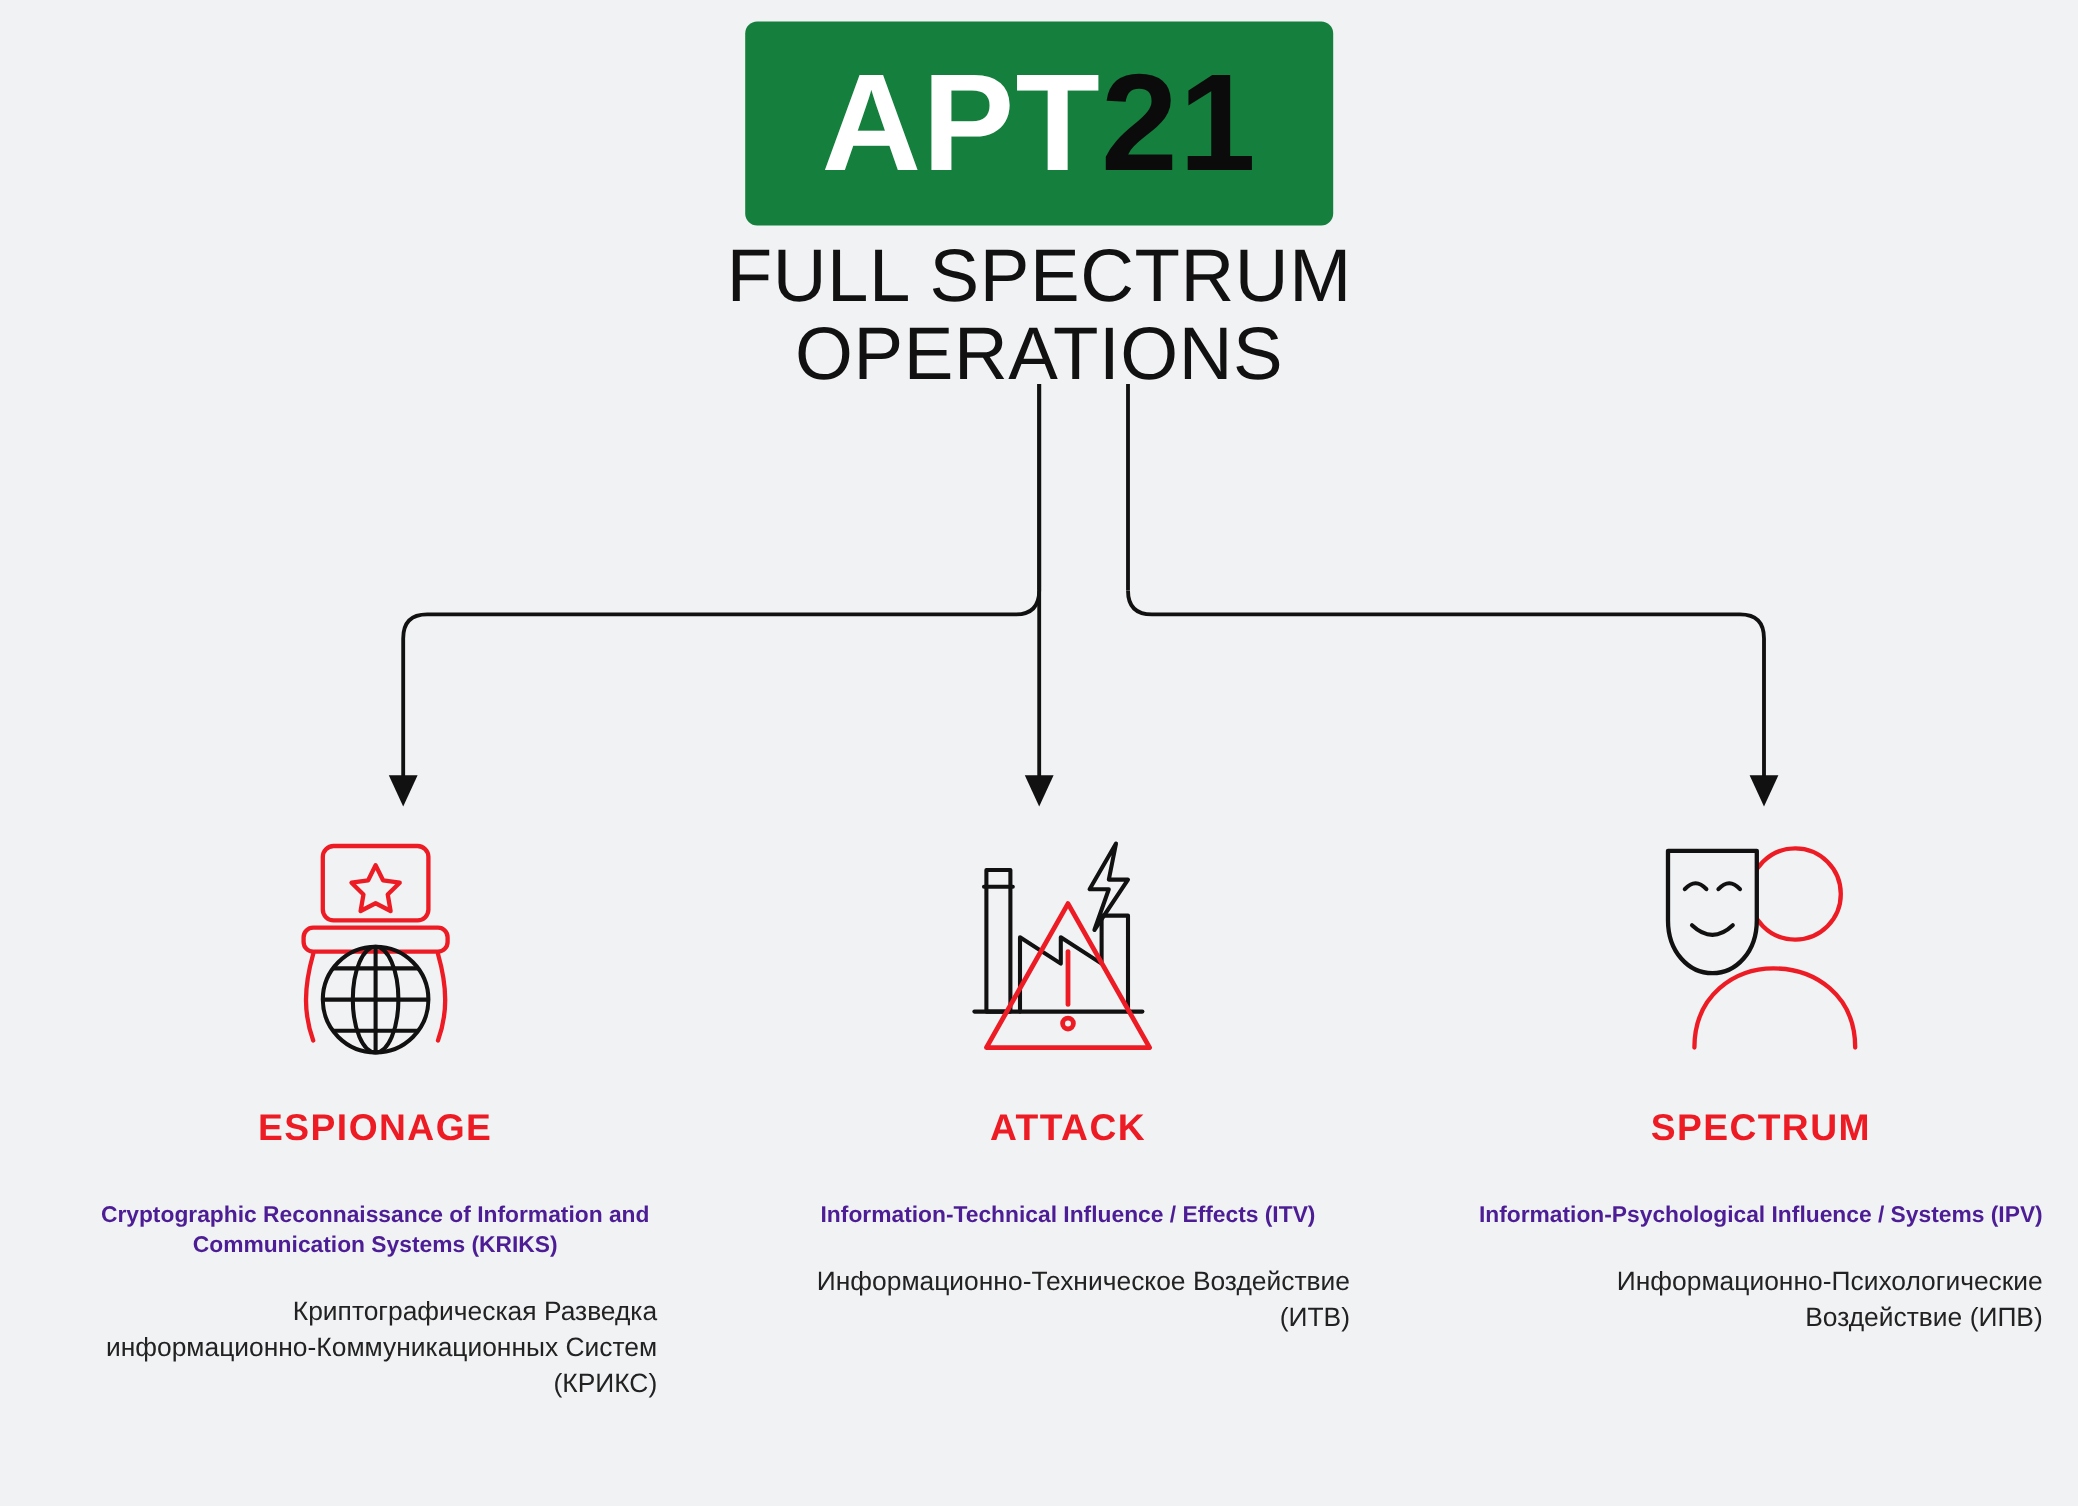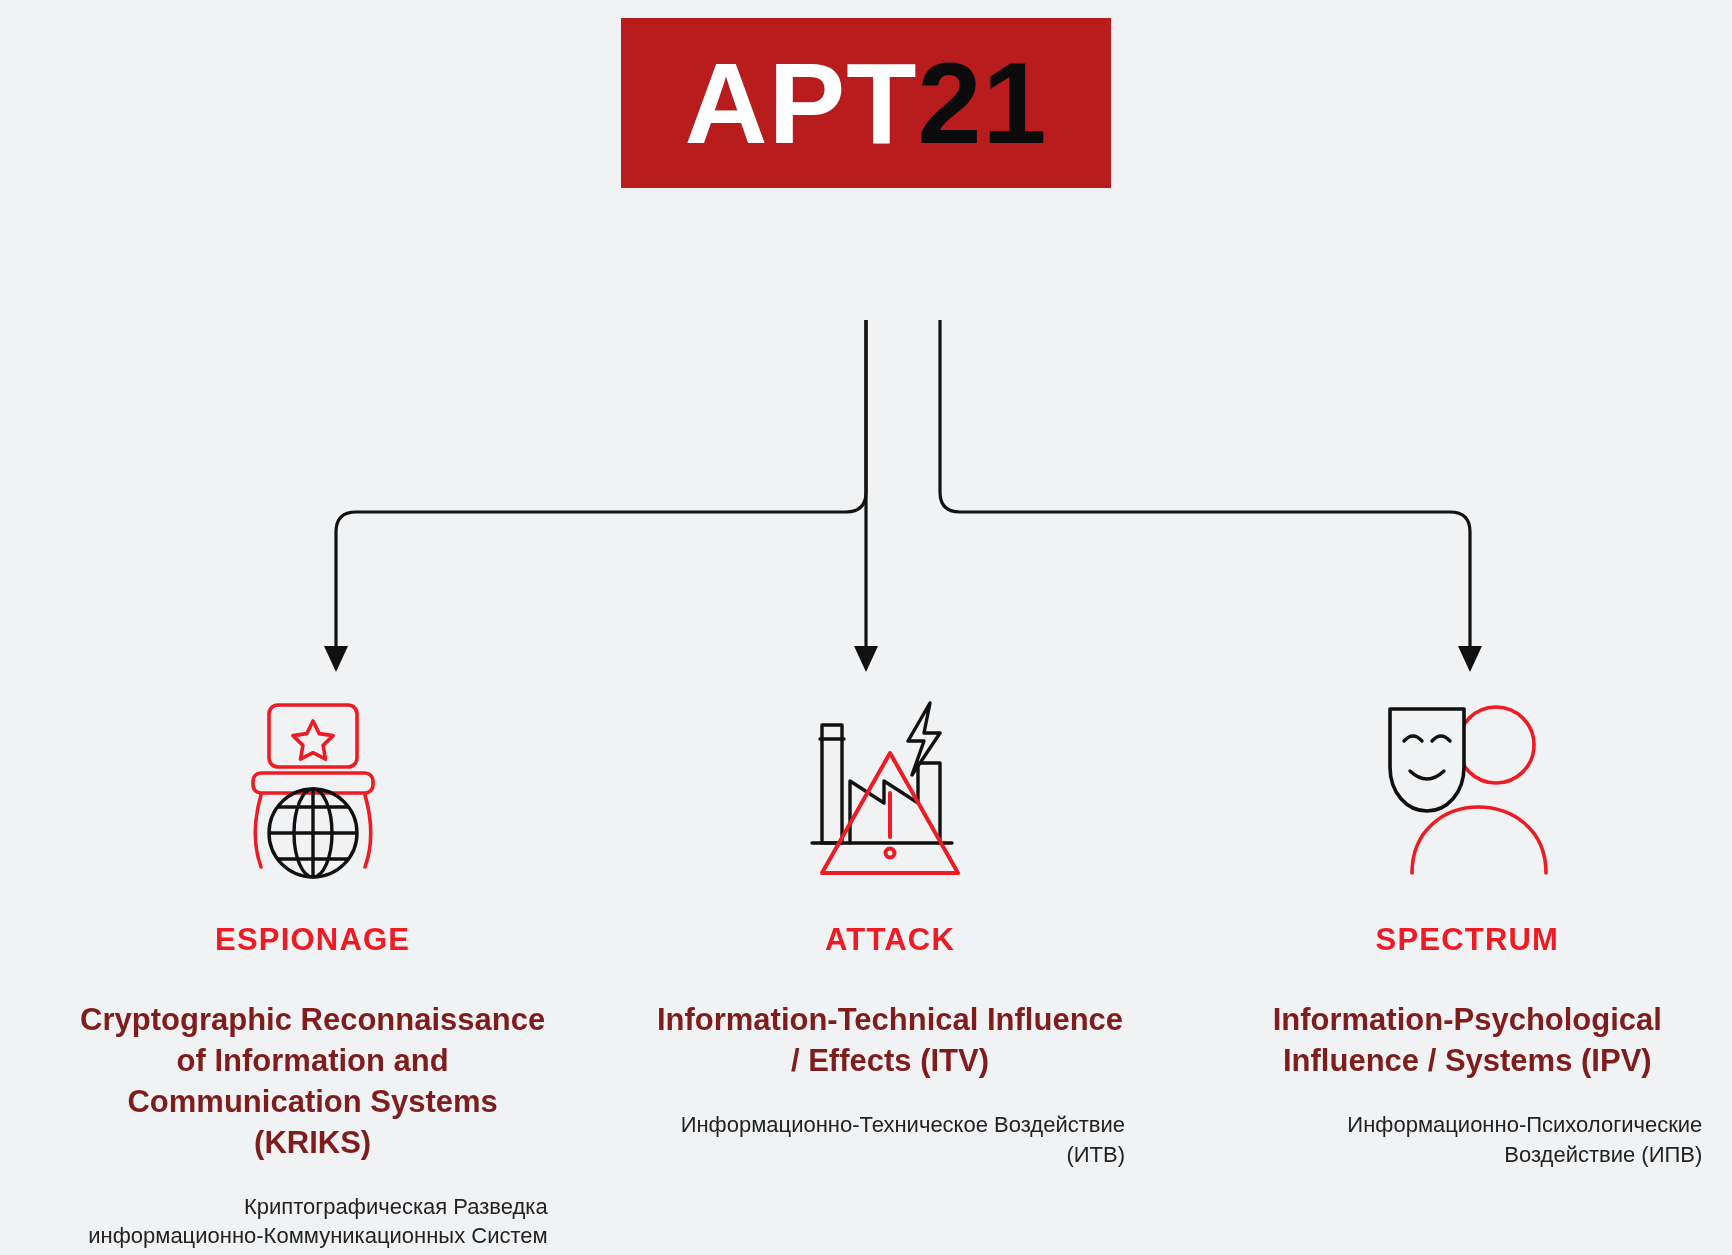--- a/index.html
+++ b/index.html
@@ -25,27 +25,28 @@
   .header {
     position: absolute;
     left: 0;
     top: 18px;
     width: 1732px;
     display: flex;
     flex-direction: column;
     align-items: center;
   }
   .logo-badge {
-    background: #b91c1c;
+    background: #15803d;
     width: 490px;
     height: 170px;
     display: flex;
     align-items: center;
     justify-content: center;
     line-height: 1;
+    border-radius: 10px;
   }
   .logo-text {
     font-size: 115px;
     font-weight: bold;
     letter-spacing: 1px;
     display: flex;
     align-items: baseline;
   }
   .logo-apt {
     color: #ffffff;
@@ -96,23 +97,23 @@
   }
   .cat-label {
     margin-top: 22px;
     font-size: 31px;
     font-weight: bold;
     color: #ed1c24;
     letter-spacing: 1.2px;
   }
   .eng-name {
     margin-top: 42px;
-    font-size: 31px;
+    font-size: 19px;
     font-weight: bold;
-    color: #7f1d1d;
+    color: #4c1d95;
     text-align: center;
     line-height: 1.32;
     max-width: 470px;
   }
   .rus-name {
     margin-top: 28px;
     font-size: 22px;
     font-weight: 400;
     color: #222222;
     text-align: right;
@@ -126,20 +127,24 @@
 <body>
 
 <div class="stage">
 
   <div class="header">
     <div class="logo-badge">
       <div class="logo-text">
         <span class="logo-apt">APT</span>
           <span class="logo-44">21</span>
       </div>
+    </div>
+    <div class="header-title">
+      <div>FULL SPECTRUM</div>
+      <div>OPERATIONS</div>
     </div>
   </div>
 
   <svg class="connectors" viewBox="0 0 1732 1255">
     <g fill="none" stroke="#111111" stroke-width="3.2">
 
       <path d="M 866 320 L 866 492"></path>
       <path d="M 866 492 Q 866 512 846 512 L 356 512 Q 336 512 336 532 L 336 650"></path>
 
       <path d="M 866 320 L 866 650"></path>

